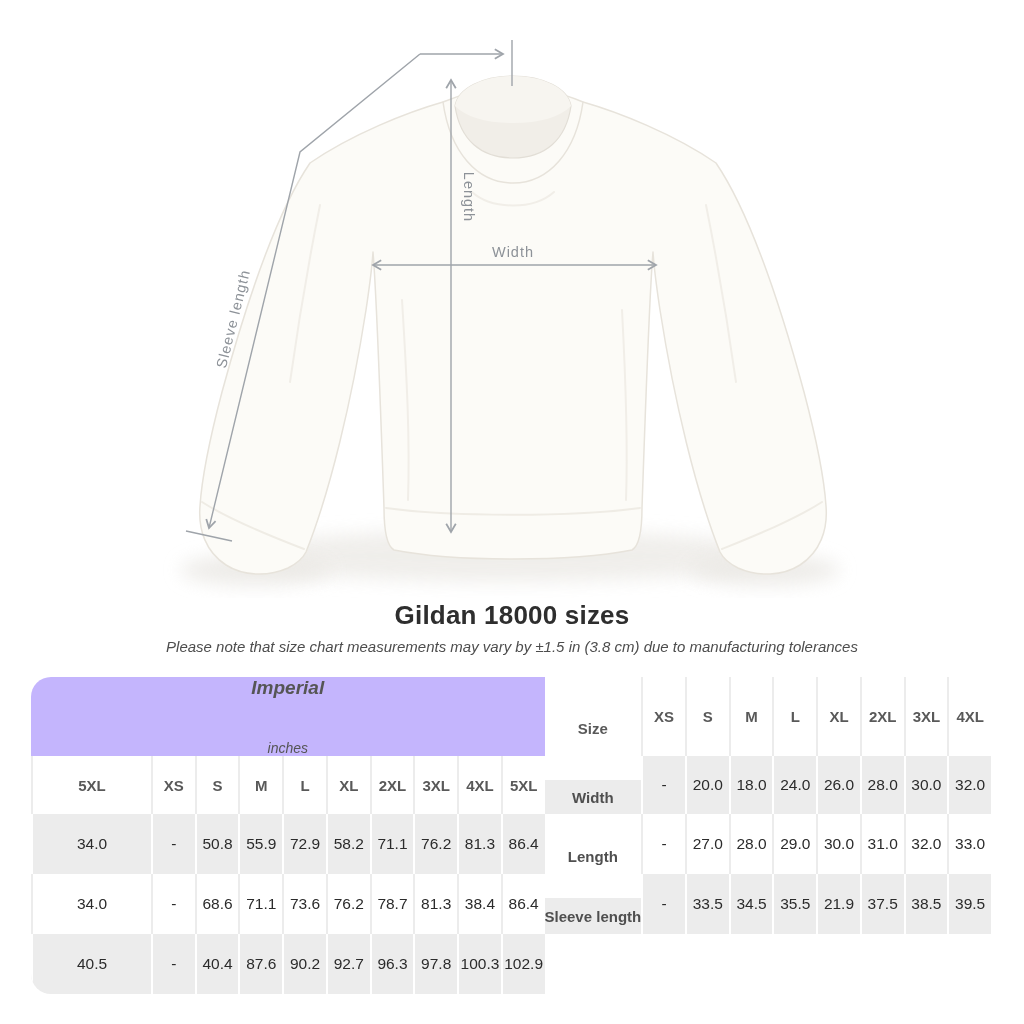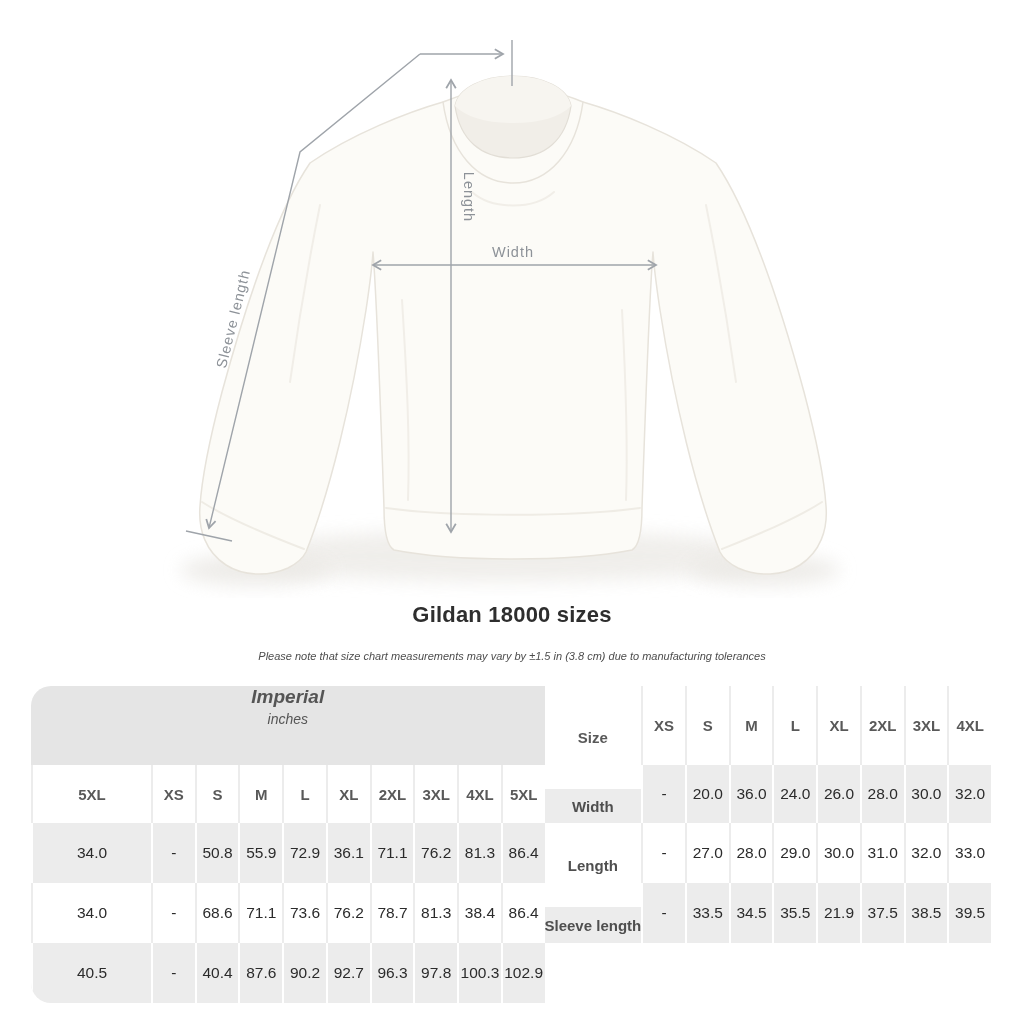--- a/index.html
+++ b/index.html
@@ -10,37 +10,37 @@
     overflow:hidden;
   }
   .figure{width:1024px;height:598px;position:relative;}
   .figure svg{display:block;}
   svg text.meas{
     font-family:"Liberation Sans", sans-serif;
     font-size:14.5px;fill:#8d9298;letter-spacing:1px;font-weight:500;
   }
   h1.title{
     margin:2px 0 0;text-align:center;
-    font-size:22px;line-height:30px;font-weight:bold;color:#2e2e2e;letter-spacing:.2px;
+    font-size:26px;line-height:30px;font-weight:bold;color:#2e2e2e;letter-spacing:.2px;
   }
   p.note{
-    margin:16px 0 0;text-align:center;font-style:italic;
-    font-size:11px;line-height:20px;color:#4d4d4d;
+    margin:7px 0 0;text-align:center;font-style:italic;
+    font-size:15px;line-height:20px;color:#4d4d4d;
   }
   .size-table{
     margin:20px 0 0 31px;width:960px;
     display:grid;
     grid-template-columns:120px repeat(18,1fr);
     grid-template-rows:79px 58px 60px 60px 60px;
     border-radius:20px;overflow:hidden;
     background:#ffffff;
   }
   .band{
-    background:#e5e5e5;display:flex;flex-direction:column;
-    align-items:center;justify-content:flex-start;gap:3px;
+    background:#c4b5fd;display:flex;flex-direction:column;
+    align-items:center;justify-content:space-between;gap:3px;
   }
   .band .gname{font-size:19px;font-weight:bold;font-style:italic;color:#555;}
   .band .gunit{font-size:14px;font-style:italic;color:#555;}
   .span10{grid-column:1 / span 10;}
   .span9{grid-column:11 / span 9;}
   .c{
     display:flex;align-items:center;justify-content:center;
     font-size:15px;white-space:nowrap;
   }
   .c.w{background:#ffffff;border-left:2px solid #ececec;}
@@ -161,32 +161,32 @@
   <div class="c w hdr">L</div>
   <div class="c w hdr">XL</div>
   <div class="c w hdr">2XL</div>
   <div class="c w hdr">3XL</div>
   <div class="c w hdr">4XL</div>
   <div class="c w hdr">5XL</div>
 
   <div class="c g first lbl">Width</div>
   <div class="c g val">-</div>
   <div class="c g val">20.0</div>
-  <div class="c g val">36.0</div>
+  <div class="c g val">18.0</div>
   <div class="c g val">24.0</div>
   <div class="c g val">26.0</div>
   <div class="c g val">28.0</div>
   <div class="c g val">30.0</div>
   <div class="c g val">32.0</div>
   <div class="c g val">34.0</div>
   <div class="c g val">-</div>
   <div class="c g val">50.8</div>
   <div class="c g val">55.9</div>
   <div class="c g val">72.9</div>
-  <div class="c g val">36.1</div>
+  <div class="c g val">58.2</div>
   <div class="c g val">71.1</div>
   <div class="c g val">76.2</div>
   <div class="c g val">81.3</div>
   <div class="c g val">86.4</div>
 
   <div class="c w first lbl">Length</div>
   <div class="c w val">-</div>
   <div class="c w val">27.0</div>
   <div class="c w val">28.0</div>
   <div class="c w val">29.0</div>

